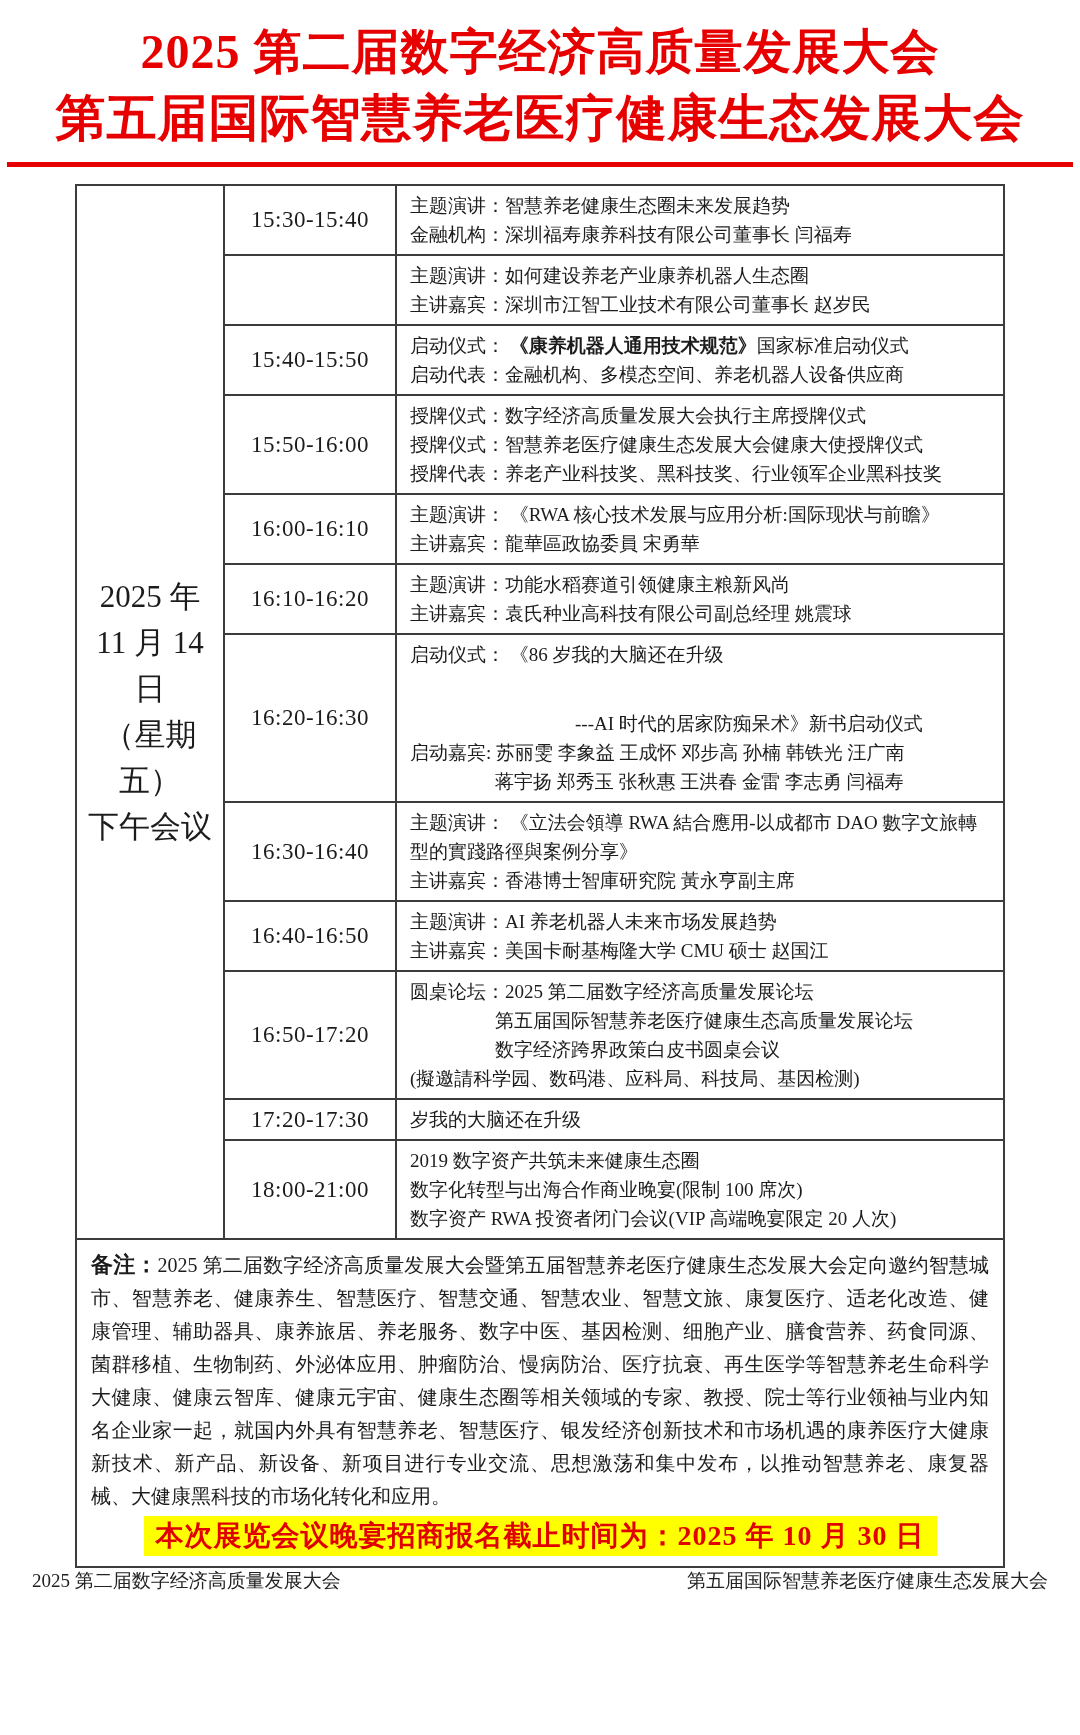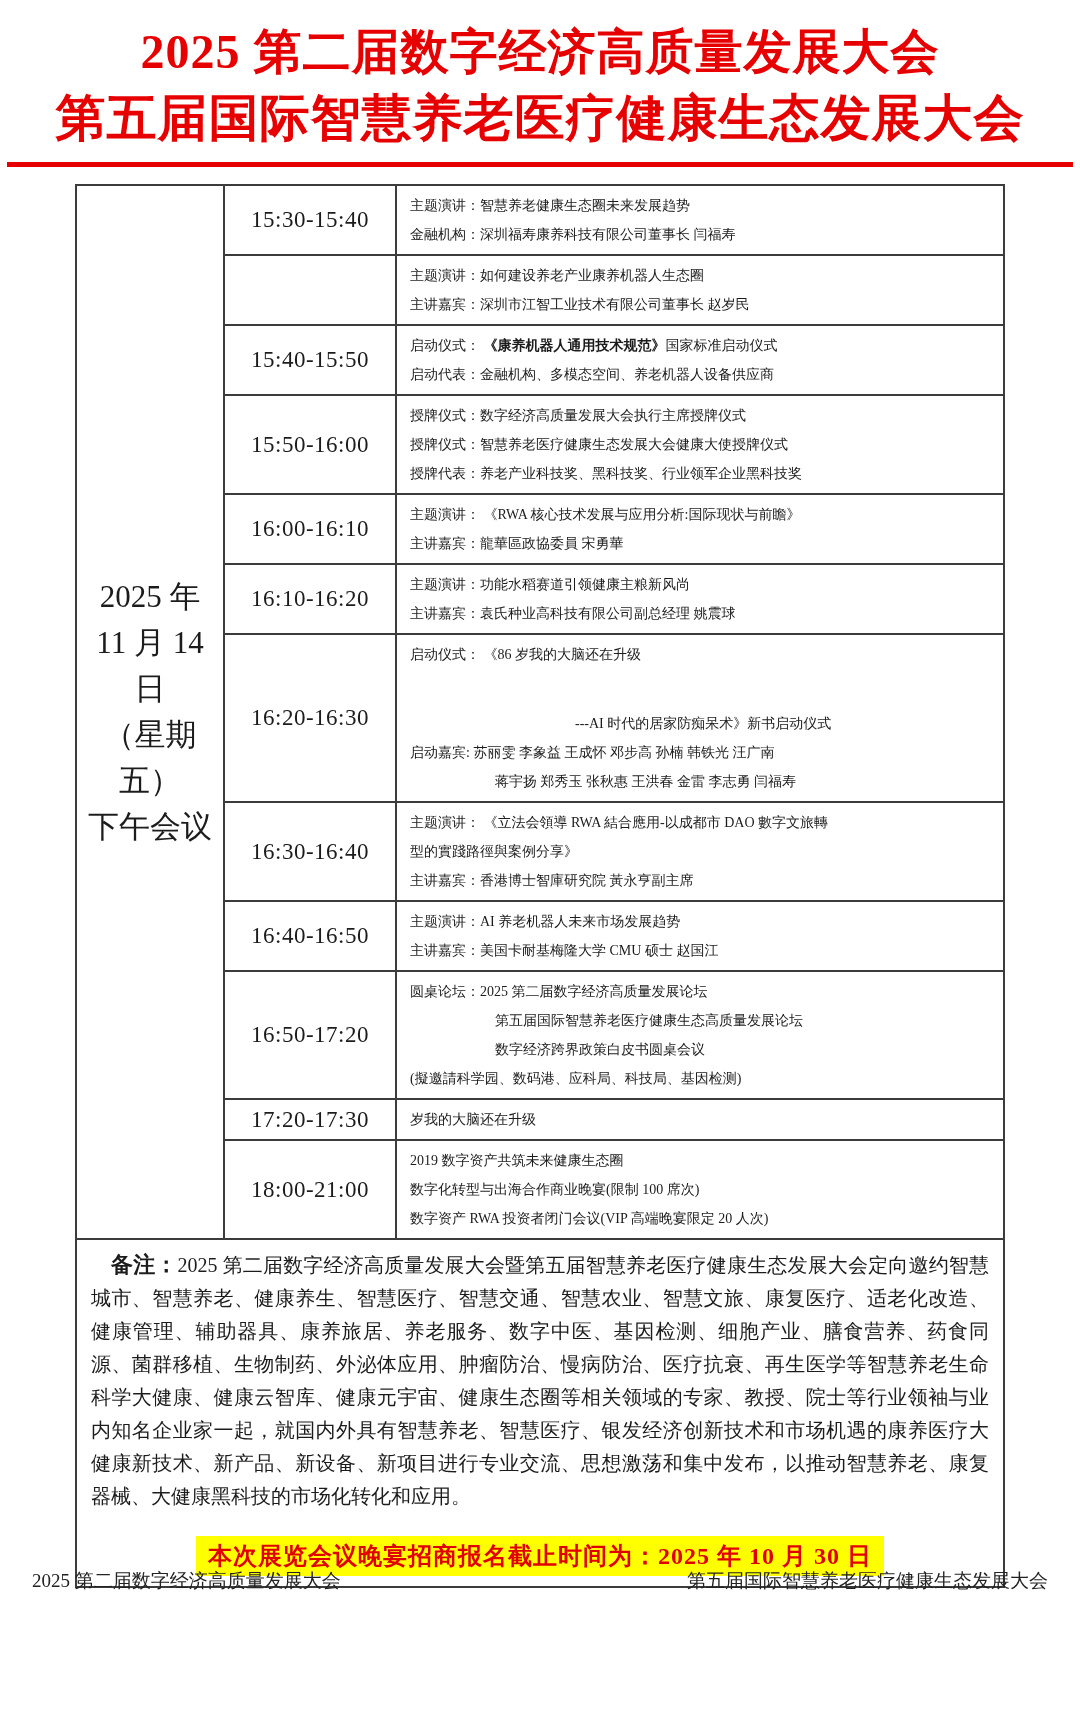--- a/index.html
+++ b/index.html
@@ -44,48 +44,47 @@
   td.time-cell{
     width:168px;
     text-align:center;
     font-size:23px;
     letter-spacing:0.5px;
     font-family:"Liberation Serif","DejaVu Serif",serif;
     margin-left:10px;
   }
   td.content-cell{
     padding:5px 0 5px 13px;
-    font-size:14px;
+    font-size:19px;
   }
   .content-cell .line{
     line-height:29px;
     white-space:nowrap;
   }
   .content-cell .line.indent-1{padding-left:85px;}
   .content-cell .line.indent-2{padding-left:165px;margin-top:40px;}
   .seg-bold{font-weight:bold;}
   
   td.remark-cell{
     padding:8px 14px 10px 14px;
     font-size:20px;
     line-height:33px;
     text-align:justify;
   }
-  .remark-label{font-weight:bold;font-size:22px;margin-left:20px;}
+  .remark-label{font-weight:bold;font-size:22px;}
   .highlight-wrap{text-align:center;margin-top:3px;}
   .deadline{
     display:inline-block;
     background:#ffff00;
     color:#e00000;
     font-weight:bold;
-    font-size:24px;
+    font-size:28px;
     line-height:38px;
     padding:1px 12px;
     letter-spacing:1px;
-    margin-top:20px;
   }
   
   .footer{
     position:absolute;
     top:1568px;left:0;right:0;
     display:flex;
     justify-content:space-between;
     padding:0 32px;
     font-size:19px;
     color:#222222;

